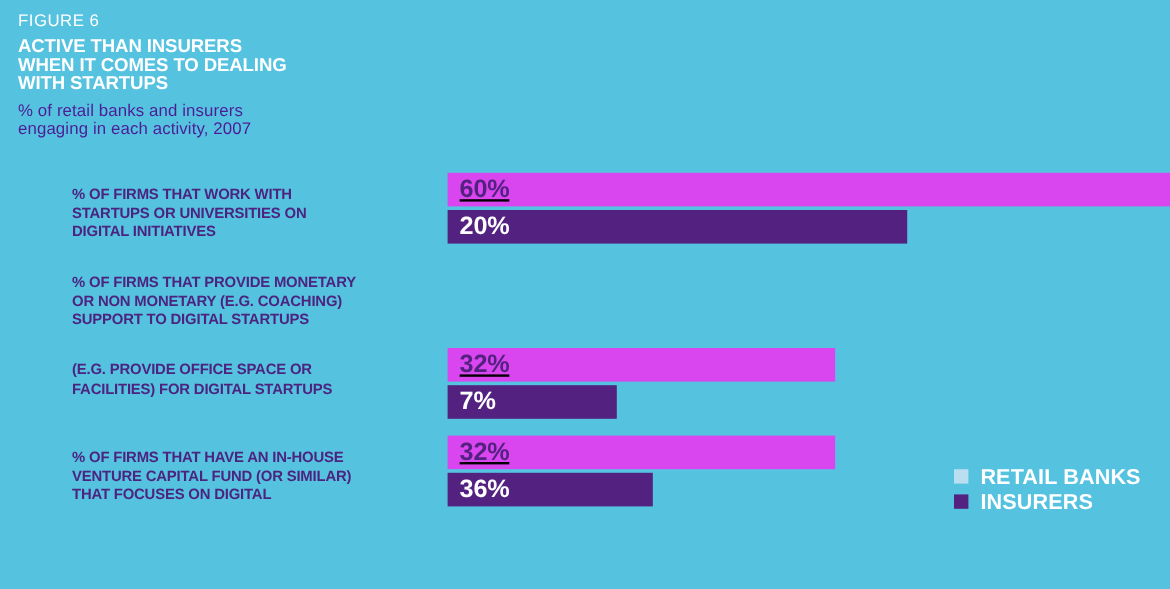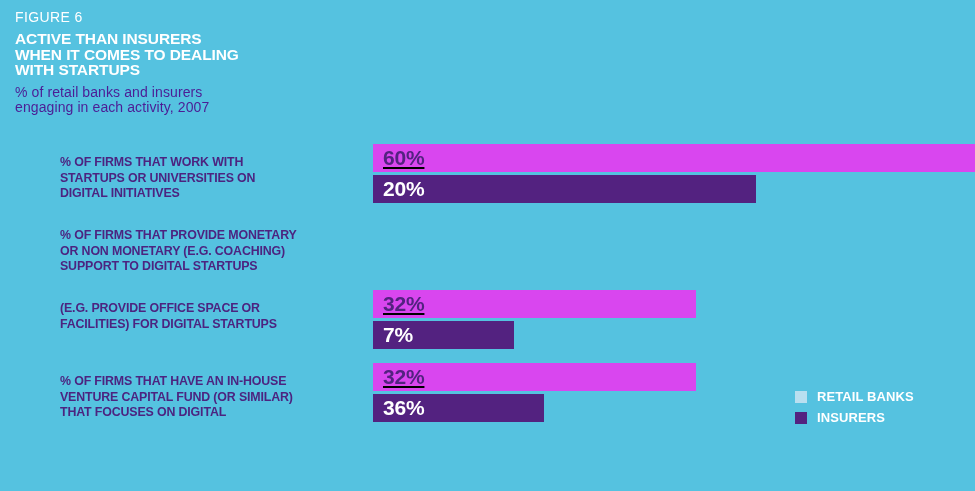--- a/index.html
+++ b/index.html
@@ -132,21 +132,21 @@
   .legend-swatch {
     width: 12px;
     height: 12px;
     margin-right: 10px;
     flex: none;
   }
   .legend-swatch.banks { background: #b9dff0; }
   .legend-swatch.insurers { background: #532280; }
   .legend-text {
     color: #ffffff;
-    font-size: 13px;
+    font-size: 18px;
     font-weight: 700;
     letter-spacing: 0.1px;
     text-transform: uppercase;
     line-height: 14px;
   }
 </style>
 </head>
 <body>
 
 <div class="figure-root">

